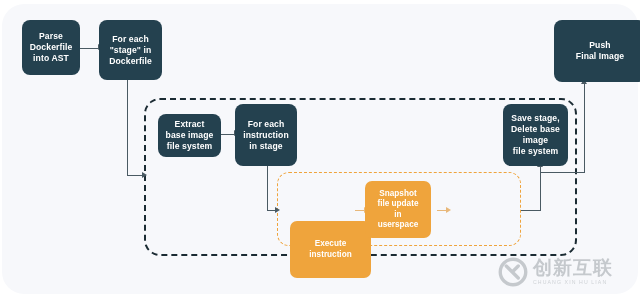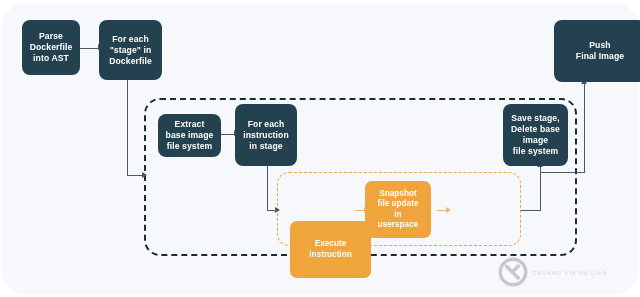--- a/index.html
+++ b/index.html
@@ -194,17 +194,18 @@
 
   <div class="node dark" style="left:554px; top:20px; width:92px; height:62px;">Push
 Final Image</div>
 
   <div id="watermark">
     <svg id="wm-logo" viewBox="0 0 40 40">
       <circle cx="20" cy="20" r="17" fill="none" stroke="#9da3a8" stroke-width="4.5"></circle>
       <path d="M11 12 L27 28 M27 12 L19 20" stroke="#9da3a8" stroke-width="4.5" fill="none" stroke-linecap="round"></path>
     </svg>
     <div id="wm-text">
+      <div id="wm-cn">创新互联</div>
       <div id="wm-en">CHUANG XIN HU LIAN</div>
     </div>
   </div>
 
 </div>
 
 </body></html>

